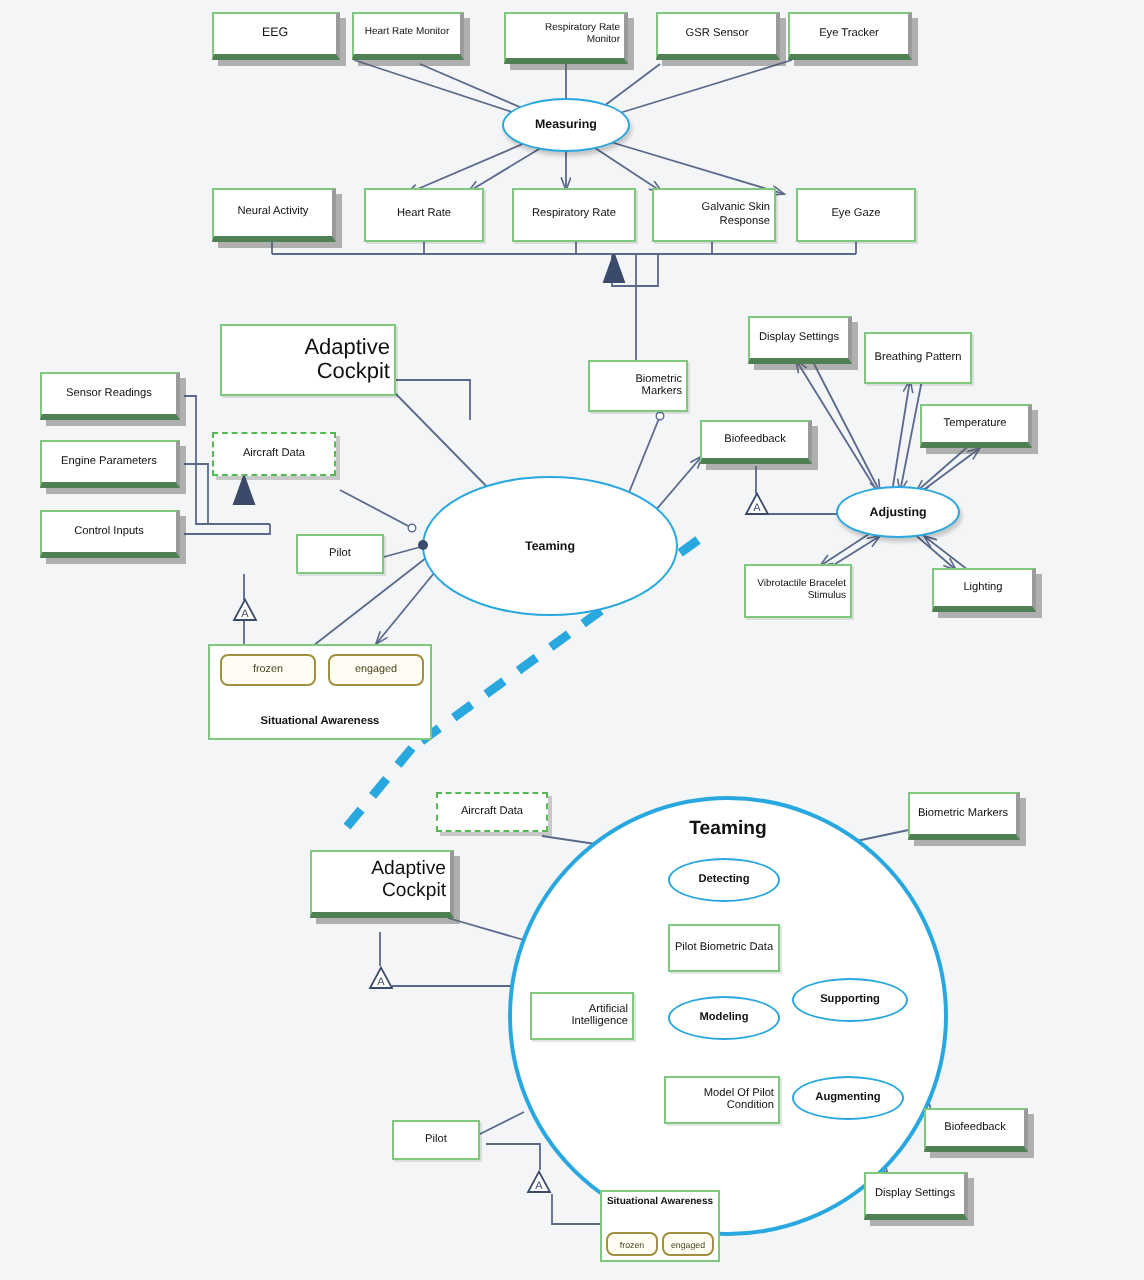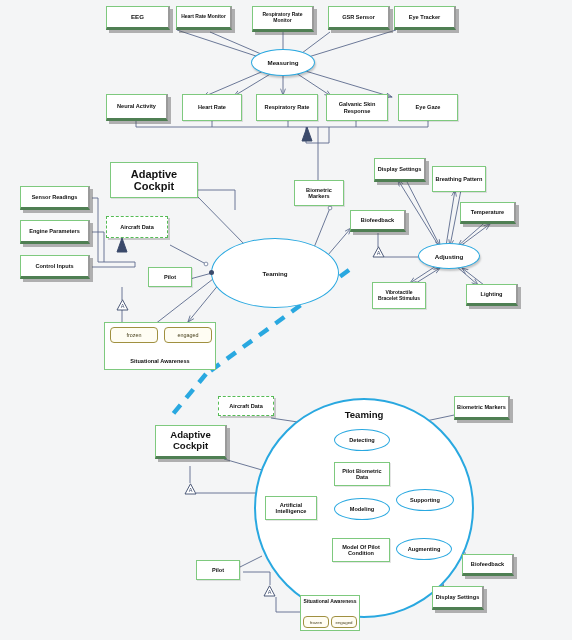--- a/index.html
+++ b/index.html
@@ -24,23 +24,23 @@
   }
   
   .node {
     position: absolute;
     box-sizing: border-box;
     background: #ffffff;
     border: 1px solid #7ec97e;
     display: flex;
     align-items: center;
     justify-content: center;
-    text-align: center;
+    text-align: right;
     color: #111111;
-    font-weight: bold;
+    font-weight: normal;
     line-height: 1.12;
     z-index: 5;
     box-shadow: 2px 2px 0 0 rgba(0,0,0,0.18);
   }
   .node.sh-dark {
     border-bottom: 3px solid #4f7f53;
     border-right: 2px solid #9a9a9a;
     box-shadow: 3px 3px 0 0 rgba(90,90,90,0.45);
   }
   .node.plain { box-shadow: 1px 1px 0 0 rgba(0,0,0,0.10); }

